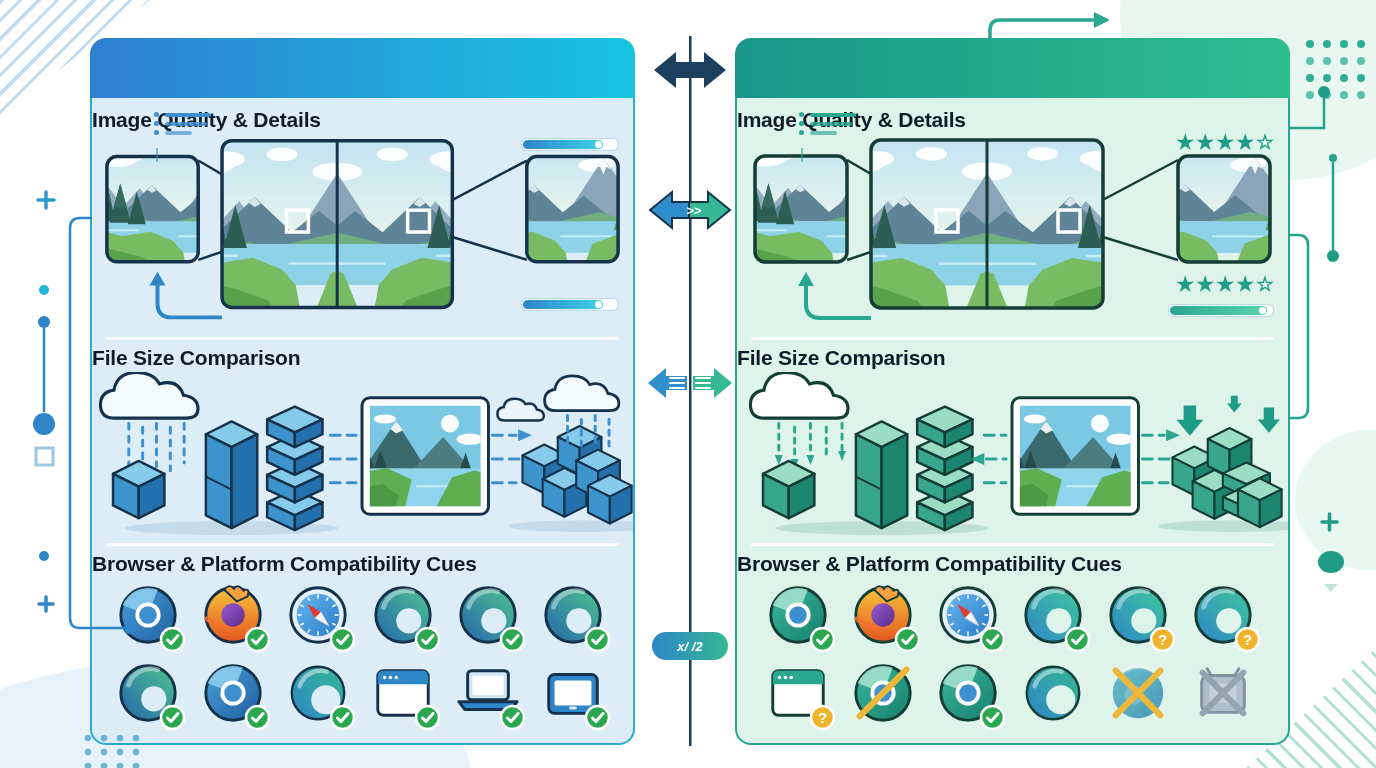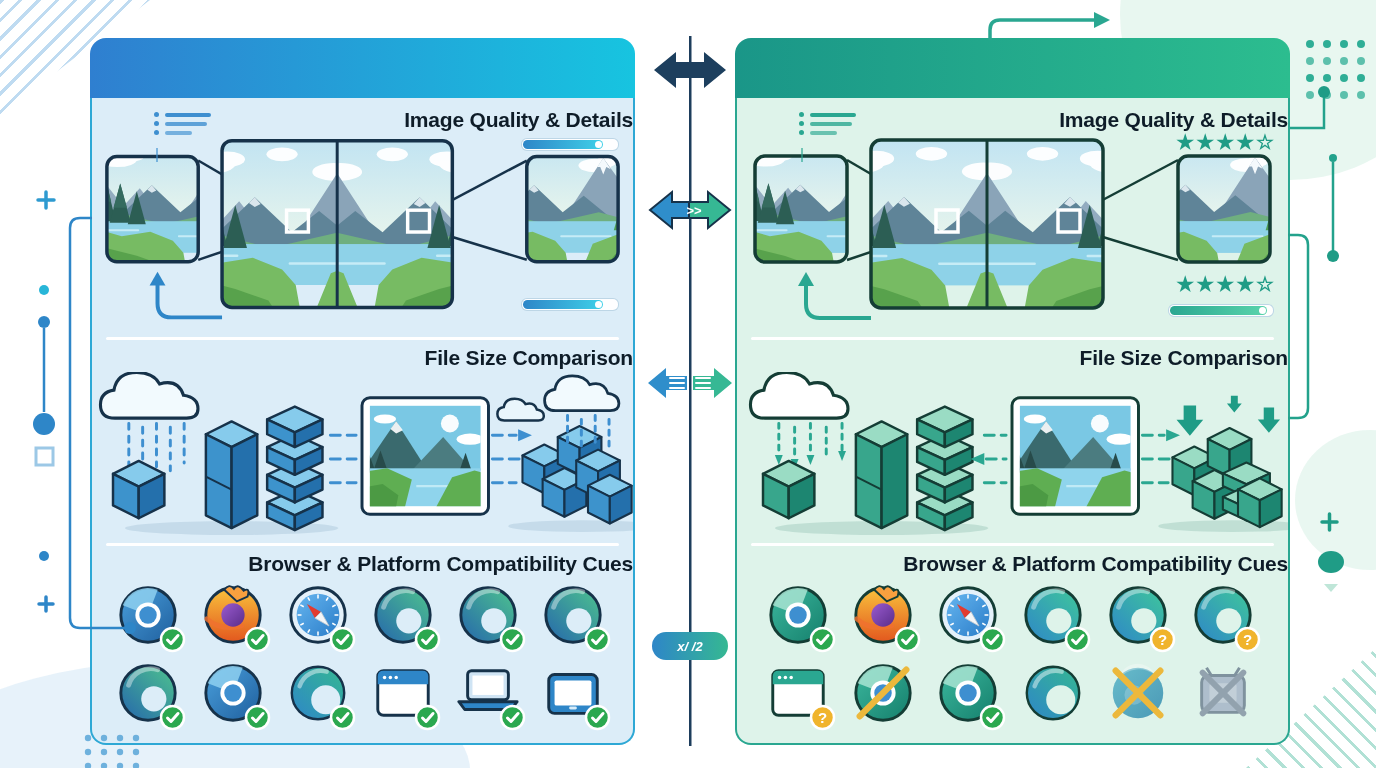--- a/index.html
+++ b/index.html
@@ -17,21 +17,21 @@
   .blob-r{left:1295px;top:430px;width:150px;height:140px;border-radius:50%;background:#e4f5ee;opacity:.8}
   
   .panel{position:absolute;top:38px;width:545px;height:707px}
   .panel.p-left{left:90px}
   .panel.p-right{left:735px;width:555px}
   .panel-header{height:60px;border-radius:16px 16px 0 0;
     background:linear-gradient(90deg,var(--hdr1),var(--hdr2))}
   .panel-body{height:641px;background:var(--bg);border:2.5px solid var(--border);border-top:none;
     border-radius:0 0 16px 16px;padding-top:4px;box-sizing:content-box}
   .sec{position:relative}
-  .sec h2{margin:6px 0 2px;text-align:right;font-size:21px;font-weight:700;color:#0e1c28;letter-spacing:-.2px}
+  .sec h2{margin:6px 0 2px;text-align:left;font-size:21px;font-weight:700;color:#0e1c28;letter-spacing:-.2px}
   .illust{position:relative}
   .illust-q{height:198px}
   .illust-f{height:166px}
   .fillsvg{position:absolute;left:0;top:0;width:100%;height:100%}
   .divider{height:3px;background:#fff;margin:5px 14px;border-radius:2px}
   
   .list-icon{position:absolute;left:62px;top:-26px;z-index:3}
   .list-icon .li-row{display:flex;align-items:center;margin:4px 0}
   .list-icon i{width:5px;height:5px;border-radius:50%;background:var(--flow);margin-right:6px}
   .list-icon b{height:4px;border-radius:2px;display:block}

